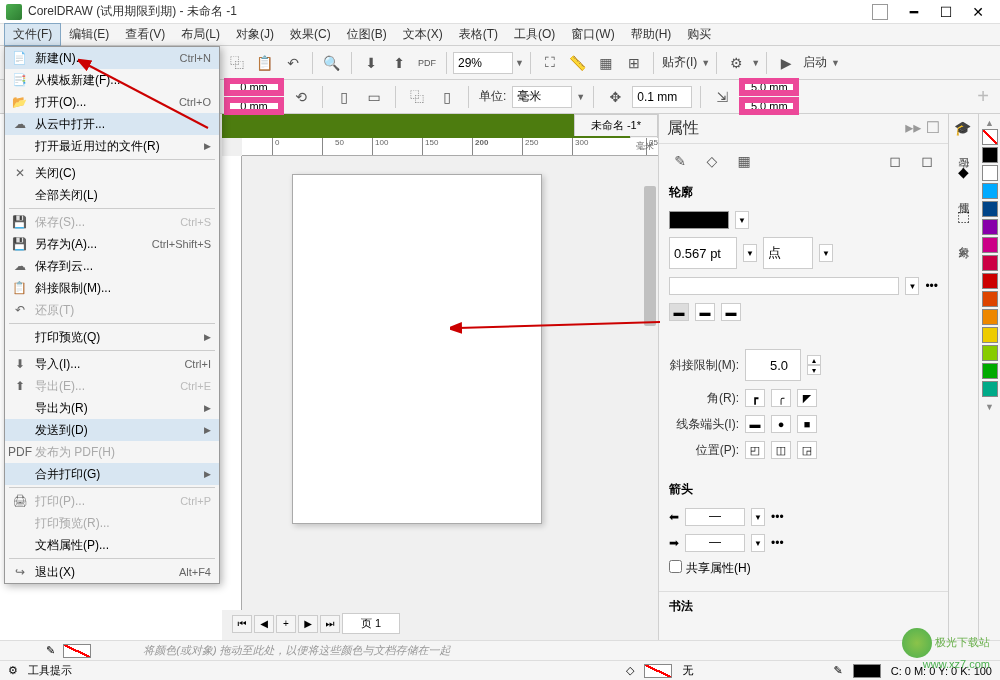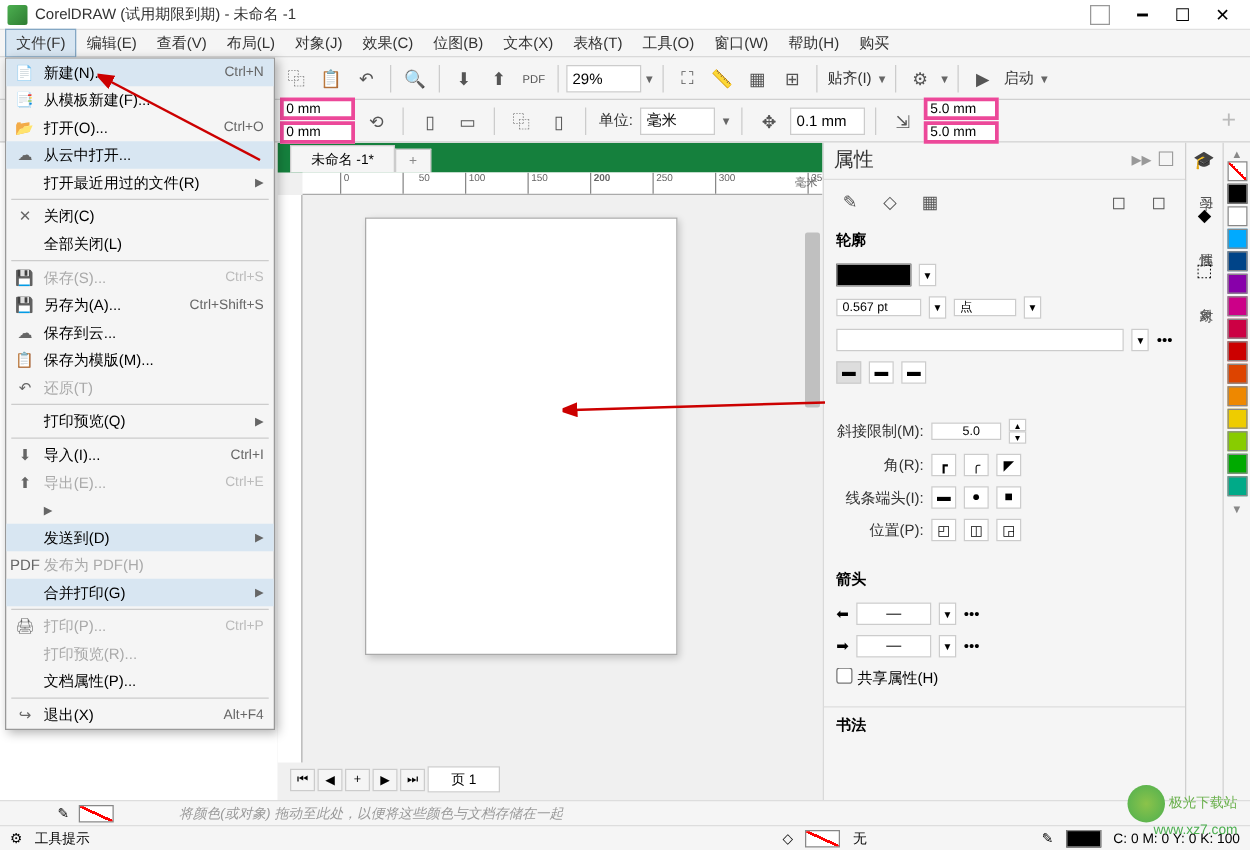--- a/index.html
+++ b/index.html
@@ -15,48 +15,48 @@
 .menubar .mitem { padding: 2px 8px; cursor: pointer; color: #333; font-size: 12px; }
 .menubar .mitem.active { background: #d8e6f2; border: 1px solid #84a7c4; }
 
 .toolbar1 { height: 34px; background: #f5f5f5; border-bottom: 1px solid #d0d0d0; display: flex; align-items: center; padding: 0 4px; gap:2px; position:relative; z-index:1; }
 .tbtn { width: 26px; height: 26px; display:flex; align-items:center; justify-content:center; cursor:pointer; border-radius:2px; color:#555; font-size:14px; }
 .tsep { width:1px; height:22px; background:#ccc; margin:0 4px; }
 .zoom-input { width:60px; height:22px; border:1px solid #ccc; padding:0 4px; font-size:12px; }
 .dd-arrow { font-size:9px; color:#666; }
 
 .toolbar2 { height: 34px; background: #f5f5f5; border-bottom: 1px solid #d0d0d0; display: flex; align-items: center; padding: 0 4px; gap:4px; position:relative; z-index:1;}
-.dim-input { width:60px; height:18px; border:3px solid #ec4899; padding:0 2px; font-size:11px; text-align:left; }
+.dim-input { width:60px; height:18px; border:6px solid #ec4899; padding:0 2px; font-size:11px; text-align:center; }
 .label-txt { font-size:12px; color:#333; padding:0 2px; }
 
 .workarea { position:absolute; top:114px; left:0; right:0; bottom:40px; display:flex; }
 .lefttools { width:36px; background:#f5f5f5; border-right:1px solid #d0d0d0; display:flex; flex-direction:column; align-items:center; padding-top:4px; gap:2px; }
 
 .canvas-area { flex:1; background:#f0f0f0; position:relative; overflow:hidden; }
-.tabs-top { height:24px; background:#15803d; display:flex; align-items:flex-end; padding-left:10px; }
+.tabs-top { height:24px; background:#4d7c0f; display:flex; align-items:flex-end; padding-left:10px;flex-direction:column; }
 .tab { padding:3px 16px; background:#f5f5f5; border:1px solid #ccc; border-bottom:none; font-size:11px; cursor:pointer; }
 .tab.plus { padding:3px 10px; color:#888; }
 .ruler-h { position:absolute; top:24px; left:20px; right:0; height:18px; background:#fff; border-bottom:1px solid #aaa; font-size:8px; overflow:hidden; }
 .ruler-h .tick { position:absolute; top:0; border-left:1px solid #888; height:18px; padding-left:2px; color:#666; }
 .ruler-v { position:absolute; top:42px; left:0; width:20px; bottom:30px; background:#fff; border-right:1px solid #aaa; }
 .page-canvas { position:absolute; top:60px; left:70px; width:250px; height:350px; background:#fff; border:1px solid #aaa; box-shadow:2px 2px 6px rgba(0,0,0,0.2); }
 .page-tabs-bottom { position:absolute; bottom:6px; left:10px; display:flex; align-items:center; gap:2px; }
 .ptab-nav { width:20px; height:18px; border:1px solid #ccc; background:#f5f5f5; display:flex; align-items:center; justify-content:center; font-size:10px; cursor:pointer; }
 .ptab { padding:2px 18px; border:1px solid #ccc; background:#fff; font-size:11px; }
 .scroll-track-v { position:absolute; right:0; top:42px; bottom:30px; width:16px; background:#f0f0f0; }
 .scroll-thumb-v { position:absolute; left:2px; width:12px; top:30px; height:140px; background:#c0c0c0; border-radius:2px; }
 
 .right-panel { width:290px; background:#f5f5f5; border-left:1px solid #d0d0d0; display:flex; flex-direction:column; }
 .rp-header { padding:4px 8px; font-size:16px; color:#333; border-bottom:1px solid #ddd; display:flex; justify-content:space-between; }
 .rp-icons { display:flex; gap:6px; padding:4px 8px; }
 .rp-section-title { font-weight:bold; padding:6px 10px; font-size:12px; }
 .rp-row { display:flex; align-items:center; gap:6px; padding:4px 10px; }
 .rp-swatch { width:60px; height:18px; background:#000; border:1px solid #999; }
 .rp-dd { width:14px; height:18px; border:1px solid #ccc; background:#fff; display:flex; align-items:center; justify-content:center; font-size:8px; }
-.rp-input { width:68px; height:14px; border:1px solid #ccc; font-size:10px; padding:0 4px; }
+.rp-input { width:68px; height:32px; border:1px solid #ccc; font-size:13px; padding:0 4px; }
 .rp-label { font-size:12px; color:#333; min-width:70px; text-align:right; }
 .corner-btn { width:20px; height:18px; border:1px solid #ccc; background:#fff; display:flex; align-items:center; justify-content:center; font-size:11px; }
 .rp-checkbox { display:flex; align-items:flex-start; gap:4px; padding:4px 10px; }
 
 .right-dockers { width:30px; background:#f5f5f5; border-left:1px solid #d0d0d0; display:flex; flex-direction:column; align-items:center; padding-top:6px; gap:8px; }
 .dock-label { writing-mode:vertical-rl; font-size:11px; padding:6px 2px; cursor:pointer; color:#555; }
 
 .palette { width:22px; background:#f5f5f5; border-left:1px solid #d0d0d0; display:flex; flex-direction:column; align-items:center; padding-top:4px; }
 .swatch { width:16px; height:16px; margin:1px 0; border:1px solid #888; cursor:pointer; }
 .swatch.none { background:#fff; position:relative; }
@@ -390,21 +390,21 @@
       <span class="fm-label">另存为(A)...</span>
       <span class="fm-shortcut">Ctrl+Shift+S</span>
     </div>
     <div class="fm-item">
       <span class="fm-icon">☁</span>
       <span class="fm-label">保存到云...</span>
       <span class="fm-shortcut"></span>
     </div>
     <div class="fm-item">
       <span class="fm-icon">📋</span>
-      <span class="fm-label">保存为模版(M)...</span>
+      <span class="fm-label">斜接限制(M)...</span>
       <span class="fm-shortcut"></span>
     </div>
     <div class="fm-item disabled">
       <span class="fm-icon">↶</span>
       <span class="fm-label">还原(T)</span>
       <span class="fm-shortcut"></span>
     </div>
     <div class="fm-sep"></div>
     <div class="fm-item">
       <span class="fm-icon"></span>
@@ -417,20 +417,21 @@
       <span class="fm-label">导入(I)...</span>
       <span class="fm-shortcut">Ctrl+I</span>
     </div>
     <div class="fm-item disabled">
       <span class="fm-icon">⬆</span>
       <span class="fm-label">导出(E)...</span>
       <span class="fm-shortcut">Ctrl+E</span>
     </div>
     <div class="fm-item">
       <span class="fm-icon"></span>
+      <span class="fm-label">导出为(R)</span>
       <span class="fm-arrow">▶</span>
     </div>
     <div class="fm-item highlighted">
       <span class="fm-icon"></span>
       <span class="fm-label">发送到(D)</span>
       <span class="fm-arrow">▶</span>
     </div>
     <div class="fm-item disabled">
       <span class="fm-icon">PDF</span>
       <span class="fm-label">发布为 PDF(H)</span>

